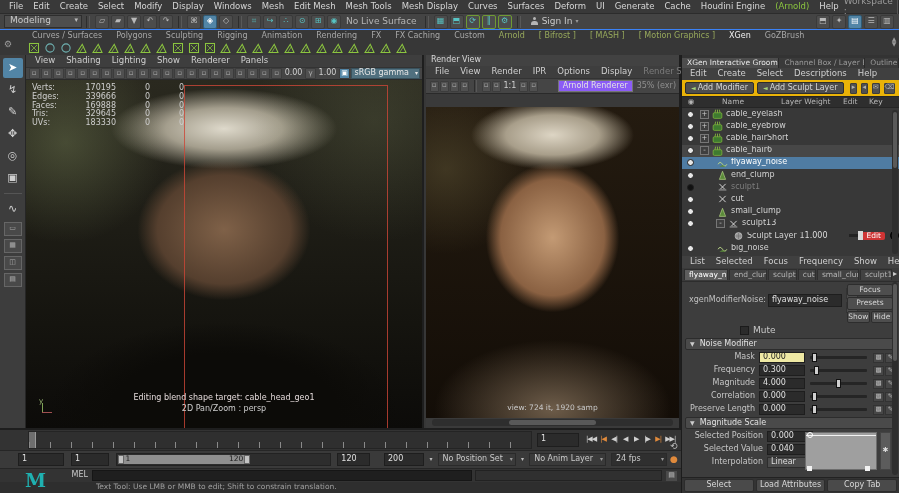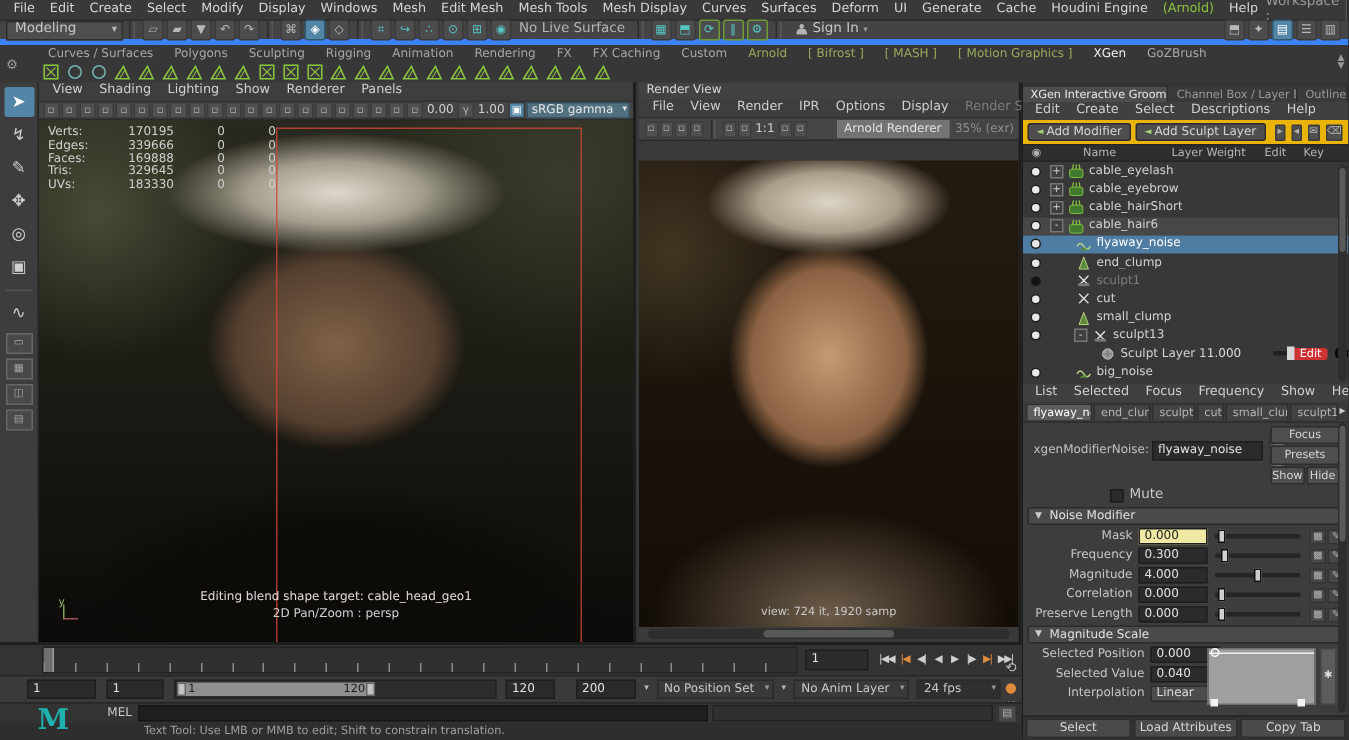--- a/index.html
+++ b/index.html
@@ -6,21 +6,21 @@
 body{background:#222;font-family:"DejaVu Sans",sans-serif}
 #root{position:relative;width:899px;height:493px;background:#373737;overflow:hidden;color:#c8c8c8;font-size:9px;line-height:1.1}
 
 #menubar{position:absolute;left:0;top:0;width:899px;height:14px;background:#393939;display:flex;align-items:center;padding:0 4px;border-bottom:1px solid #2c2c2c}
 .mi{padding:1px 5px;color:#d6d6d6;cursor:default;white-space:nowrap;font-size:8.5px}
 .mi.green{color:#8bc53f}
 #mb-right{margin-left:auto;display:flex;align-items:center;gap:4px}
 #workspace-label{color:#9a9a9a}
 #workspace-value{background:#2e2e2e;border:1px solid #555;padding:0 14px 1px 5px;color:#ddd;position:relative}
 #workspace-value:after{content:"▾";position:absolute;right:2px;top:0;color:#aaa;font-size:7px}
-#statusbar{position:absolute;left:0;top:14px;width:899px;height:16px;background:#444;display:flex;align-items:center;padding:0 4px;border-bottom:4px solid #3b82f6}
+#statusbar{position:absolute;left:0;top:14px;width:899px;height:16px;background:#444;display:flex;align-items:center;padding:0 4px;border-bottom:1px solid #3b82f6}
 .sep{width:4px;height:12px;border-left:1px solid #2d2d2d;border-right:1px solid #585858;margin:0 4px}
 #mode-dd{background:#4e4e4e;border:1px solid #2e2e2e;padding:0 16px 1px 5px;position:relative;min-width:78px;height:13px}
 #mode-dd:after{content:"▾";position:absolute;right:3px;top:1px;font-size:7px;color:#bbb}
 .icon{display:inline-flex;align-items:center;justify-content:center;width:14px;height:14px;background:#4c4c4c;border:1px solid #3a3a3a;border-radius:2px;color:#b8b8b8;font-size:8px;margin:0 1px;overflow:hidden}
 .icon.active{background:#5285a6;color:#fff;border-color:#2f5a75}
 .icon.teal{color:#57c4c4}
 .icon.brk{border-color:#6f9a33}
 #live-surface{color:#b4b4b4;margin:0 4px;white-space:nowrap}
 #signin{display:flex;align-items:center;gap:3px;margin:0 6px;white-space:nowrap}
 .person{width:8px;height:8px;position:relative;display:inline-block}
@@ -68,21 +68,21 @@
 #vp-overlay{position:absolute;left:0;right:0;bottom:14px;text-align:center;color:#e3d9d9;font-size:8px}
 #vp-overlay .ol2{color:#cfcfcf;margin-top:2px}
 #vp-axis{position:absolute;left:10px;bottom:12px;width:14px;height:14px}
 #vp-axis .ay{position:absolute;left:6px;bottom:3px;width:1px;height:10px;background:#7ea355}
 #vp-axis .ax{position:absolute;left:6px;bottom:3px;width:10px;height:1px;background:#a05050}
 #vp-axis .al{position:absolute;left:3px;top:-4px;color:#9ebd77;font-size:7px}
 
 #rv{position:absolute;left:426px;top:55px;width:255px;height:373px;background:#3a3a3a;border-right:2px solid #1e1e1e}
 #rv-title{height:11px;background:#424242;color:#d8d8d8;font-size:8px;padding:1px 5px}
 #rv-toolbar{height:16px;background:#454545;display:flex;align-items:center;padding:0 3px;border-top:1px solid #333;border-bottom:1px solid #2a2a2a;overflow:hidden}
-#rv-renderer{background:#737373;border:1px solid #757575;color:#e2e2e2;font-size:8px;padding:1px 4px;margin-left:19px;white-space:nowrap}
+#rv-renderer{background:#8b5cf6;border:1px solid #757575;color:#e2e2e2;font-size:8px;padding:1px 4px;margin-left:19px;white-space:nowrap}
 #rv-status{color:#8f8f8f;font-size:8px;margin-left:4px;white-space:nowrap}
 #rv-canvas{position:absolute;left:0;top:52px;right:0;bottom:10px;overflow:hidden;background:
  radial-gradient(ellipse 46% 16% at 50% 9%,#ddd5c4 0%,#a89e8a 40%,rgba(45,35,22,0) 70%),
  radial-gradient(ellipse 33% 30% at 50% 42%,#c39a74 0%,#8a6142 62%,rgba(0,0,0,0) 80%),
  radial-gradient(ellipse 55% 26% at 50% 97%,#6d5c49 0%,rgba(0,0,0,0) 85%),
  radial-gradient(circle at 8% 20%,rgba(120,110,70,.35) 0%,rgba(0,0,0,0) 25%),
  linear-gradient(#241b10,#130d07)}
 #rv-caption{position:absolute;left:0;right:0;bottom:6px;text-align:center;color:#c9c9c9;font-size:7.5px}
 #rv-scroll{position:absolute;left:6px;right:6px;bottom:2px;height:7px;background:#2e2e2e;border-radius:3px}
 #rv-scroll .thumb{position:absolute;left:32%;width:36%;top:1px;bottom:1px;background:#595959;border-radius:3px}

